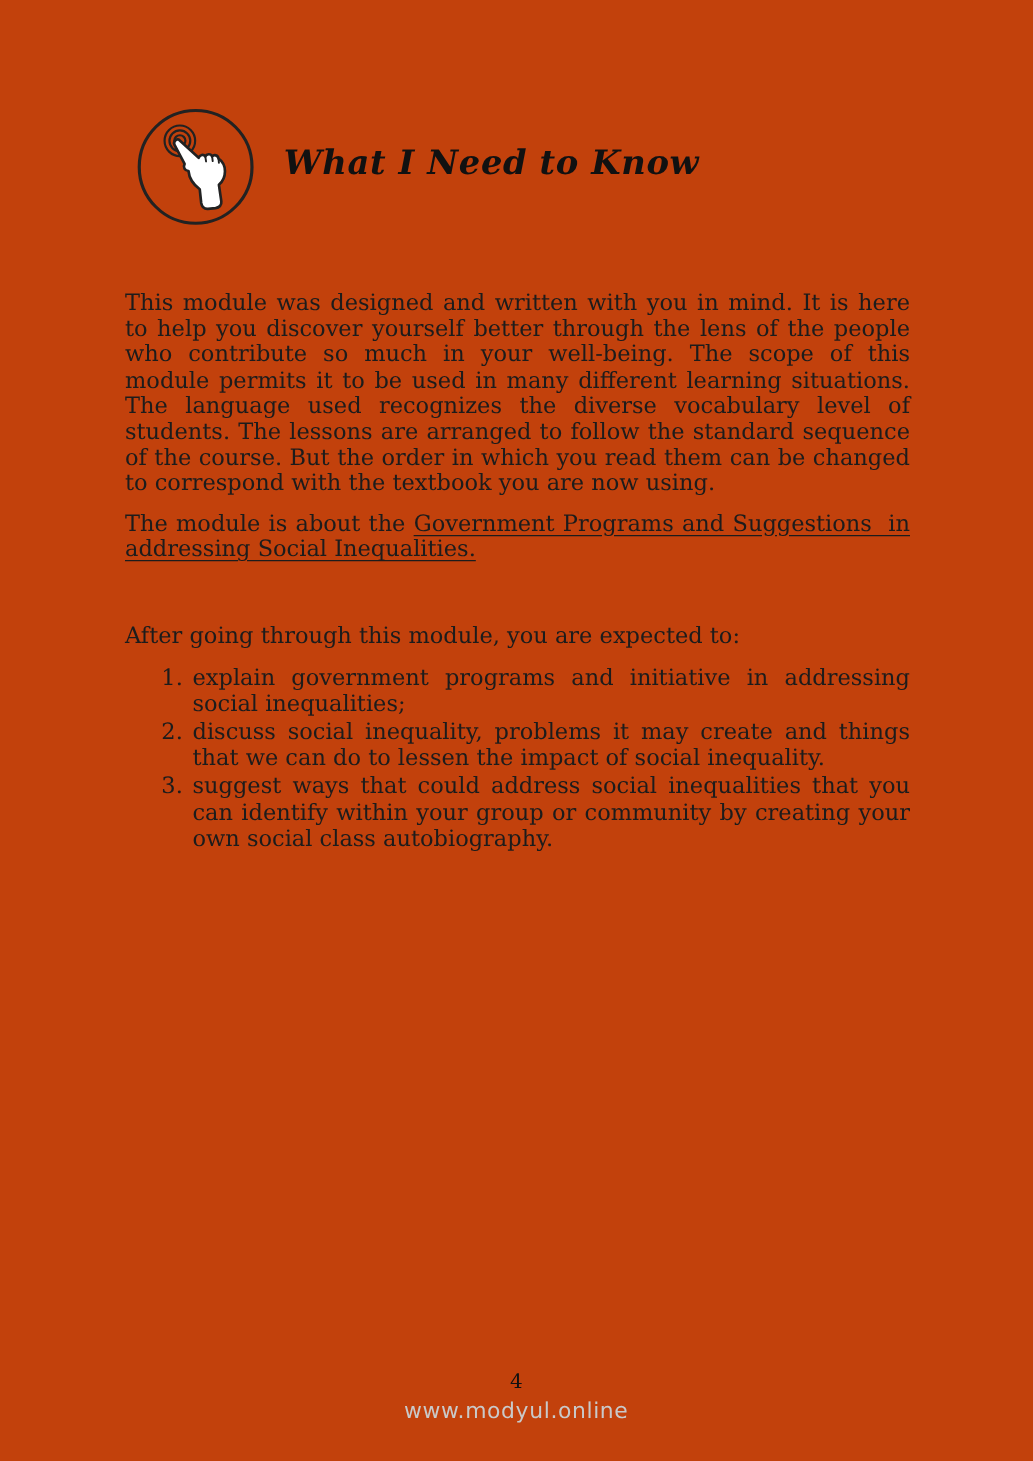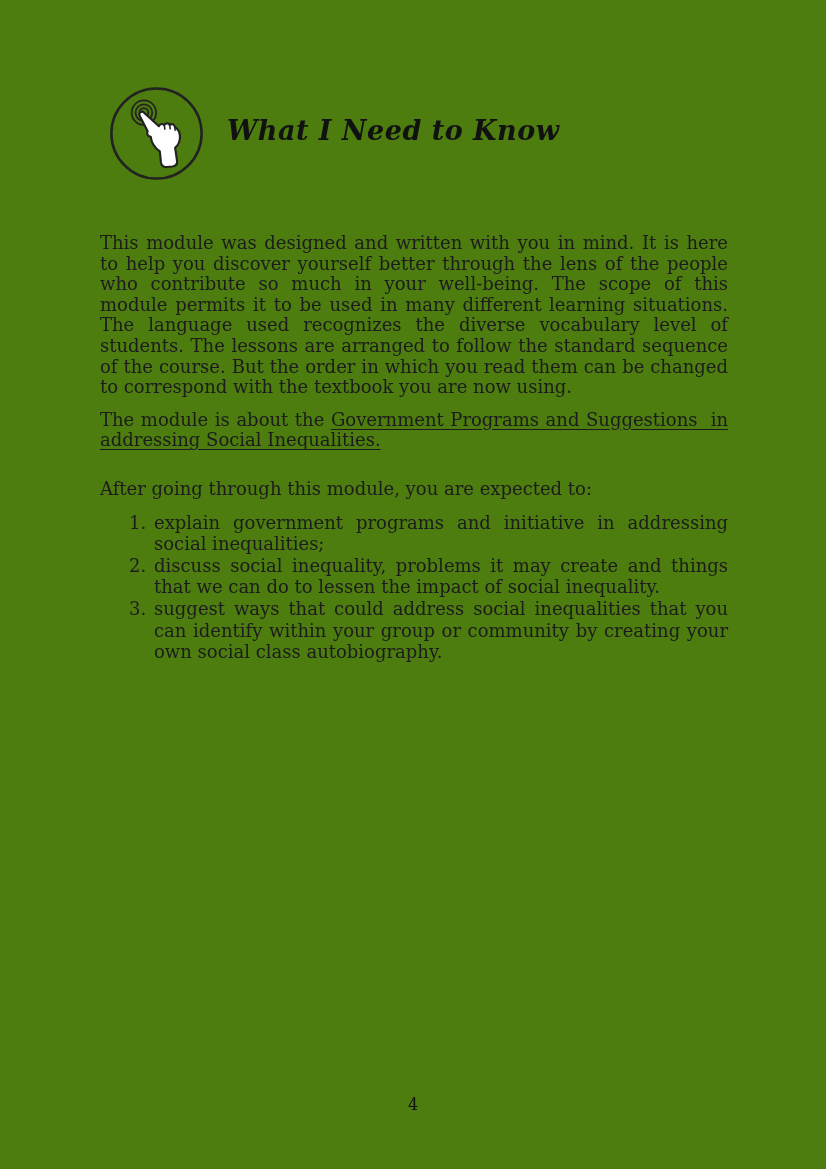--- a/index.html
+++ b/index.html
@@ -2,21 +2,21 @@
 <html><head>
 <meta charset="utf-8">
 <style>
   * { margin: 0; padding: 0; box-sizing: border-box; }
   html, body { background: #ffffff; }
   .page {
     position: relative;
     width: 826px;
     height: 1169px;
     margin: 0 auto;
-    background: #4d7c0f;
+    background: #c2410c;
     font-family: "DejaVu Serif", serif;
     color: #1c1c1c;
     overflow: hidden;
   }
   .header {
     position: absolute;
     left: 108px;
     top: 85px;
     display: flex;
     align-items: center;
@@ -42,21 +42,21 @@
     top: 233px;
     width: 628px;
     font-size: 18px;
     line-height: 20.6px;
     text-align: justify;
   }
   .para { margin: 0 0 12px 0; }
   .para-about { }
   .underlined { text-decoration: underline; text-underline-offset: 3px; }
   .para-expect {
-    margin-top: 28px;
+    margin-top: 48px;
     text-align: left;
   }
   ol.objectives {
     margin-top: 3px;
     padding-left: 52px;
     line-height: 21.6px;
   }
   ol.objectives li {
     text-align: justify;
     padding-left: 2px;
@@ -122,14 +122,15 @@
     <p class="para para-expect">After going through this module, you are expected to:</p>
 
     <ol class="objectives">
       <li>explain government programs and initiative in addressing social inequalities;</li>
       <li>discuss social inequality, problems it may create and things that we can do to lessen the impact of social inequality.</li>
       <li>suggest ways that could address social inequalities that you can identify within your group or community by creating your own social class autobiography.</li>
     </ol>
   </div>
 
   <div class="footer-pagenum">4</div>
+  <div class="footer-watermark">www.modyul.online</div>
 
 </div>
 
 </body></html>

